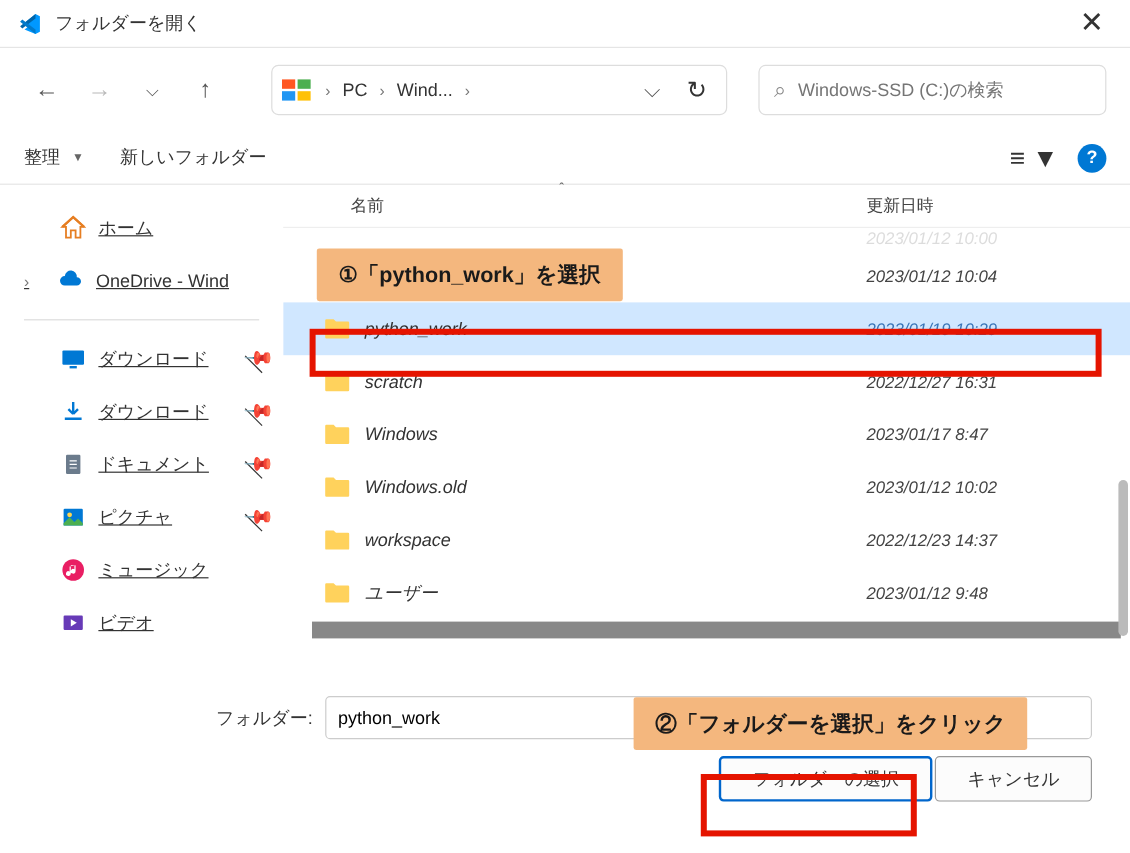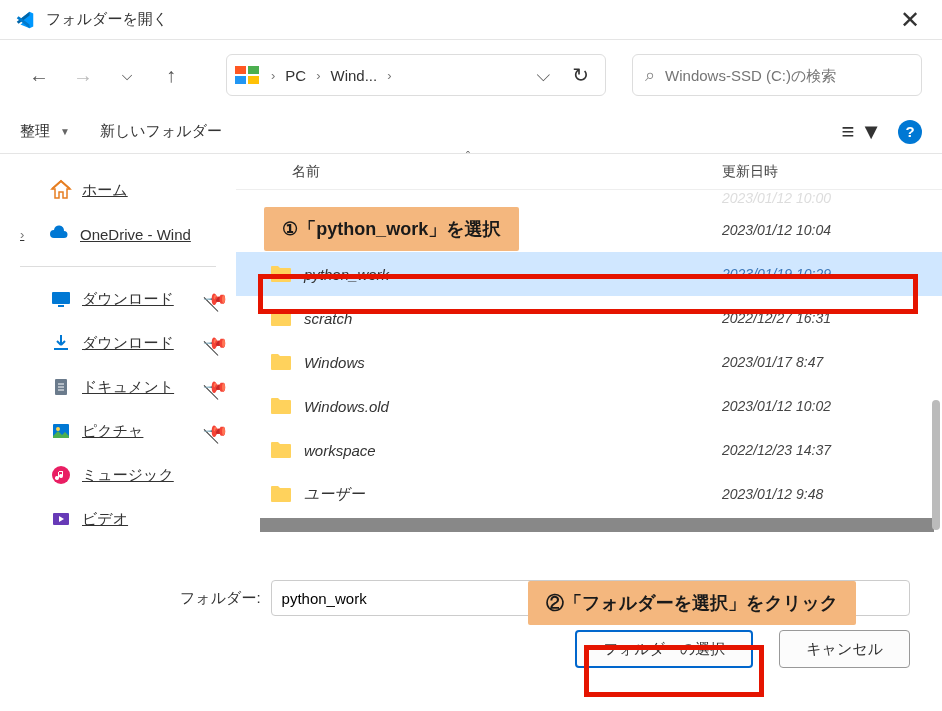--- a/index.html
+++ b/index.html
@@ -56,21 +56,21 @@
     .file-row.partial { color: #aaa; }
     .file-row.partial .file-date { color: #aaa; }
     
     .callout { position: absolute; background: #f4b77e; color: #1a1a1a; font-size: 18px; font-weight: bold; padding: 10px 18px; z-index: 50; border-radius: 2px; }
     .red-box { position: absolute; border: 5px solid #e51400; z-index: 40; pointer-events: none; }
     
     .footer { padding: 14px 20px; display: flex; flex-direction: column; gap: 14px; position: relative; }
     .folder-row { display: flex; align-items: center; gap: 10px; }
     .folder-label { font-size: 15px; color: #333; margin-left: 160px; }
     .folder-input { flex: 1; height: 36px; border: 1px solid #ccc; border-radius: 4px; padding: 0 10px; font-size: 15px; outline: none; margin-right: 12px; }
-    .button-row { display: flex; justify-content: flex-end; gap: 26px; margin-right: 12px; }
+    .button-row { display: flex; justify-content: flex-end; gap: 2px; margin-right: 12px; }
     .btn { height: 38px; padding: 0 26px; border: 1px solid #999; border-radius: 4px; background: #fcfcfc; font-size: 15px; color: #333; cursor: pointer; }
     .btn.primary { border: 2px solid #0066cc; }
     
     .scrollbar-track { position: absolute; right: 0; top: 160px; width: 12px; height: 420px; }
     .scrollbar-thumb { position: absolute; right: 2px; width: 8px; height: 130px; background: #bbb; border-radius: 4px; }
   </style>
 </head>
 <body>
 
 <div class="titlebar">

